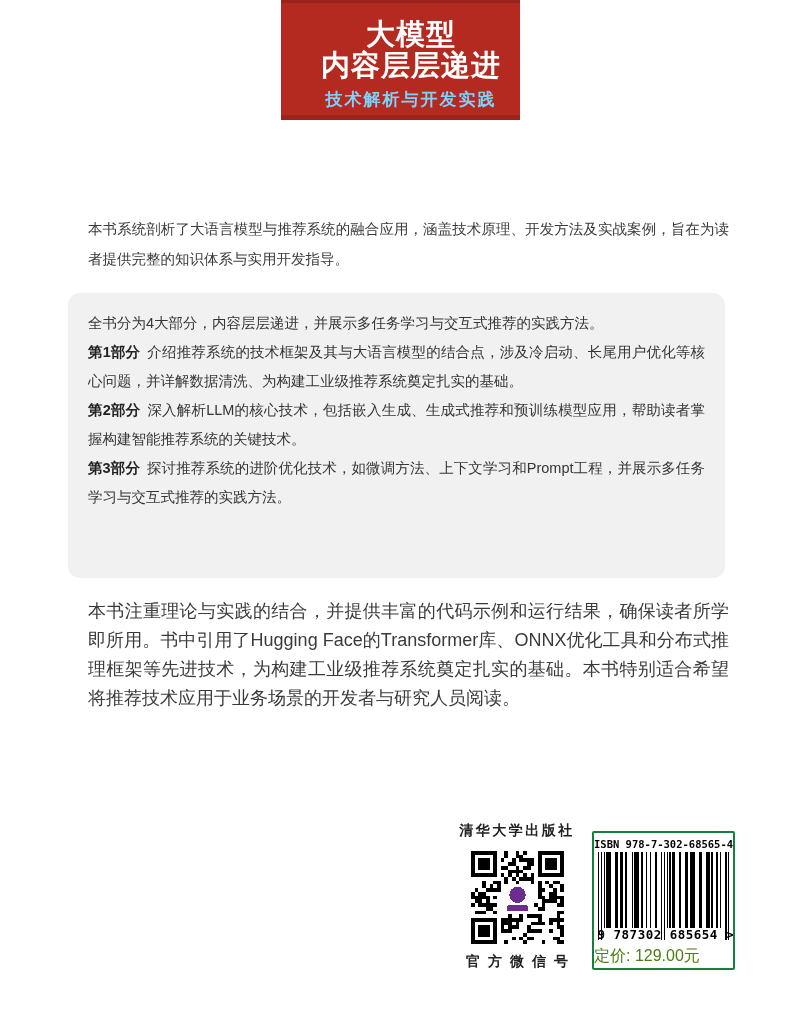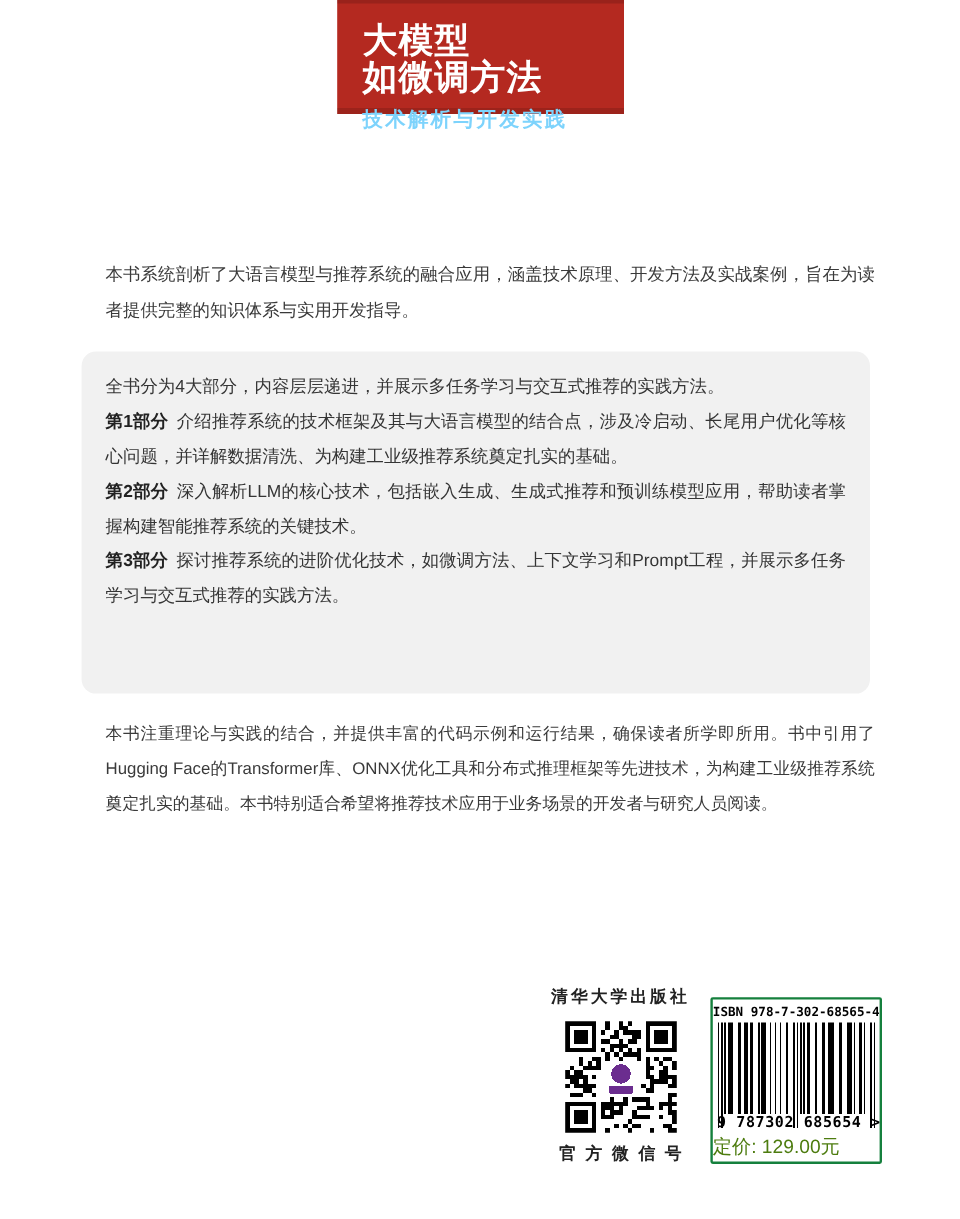--- a/index.html
+++ b/index.html
@@ -2,45 +2,46 @@
 <html><head>
 <meta charset="utf-8">
 <style>
   html,body{margin:0;padding:0;background:#ffffff;}
   .page{
     position:relative;width:800px;height:1016px;background:#ffffff;overflow:hidden;
     font-family:"Liberation Sans",sans-serif;color:#3a3a3a;
   }
   
   .title-block{
-    position:absolute;left:281px;top:0;width:239px;height:95px;
+    position:absolute;left:281px;top:0;width:239px;height:120px;
     background:#b42920;color:#ffffff;box-sizing:border-box;
     padding:19px 0 0 21px;
     box-shadow:inset 0 3px 0 rgba(0,0,0,.15), inset 0 -5px 0 rgba(0,0,0,.13);
+    text-align:center;
   }
   .title-line{font-size:29px;font-weight:bold;line-height:31px;letter-spacing:1px;}
   .subtitle{
     margin-top:7px;font-size:17px;letter-spacing:2px;color:#7dd3fc;
     font-family:"DejaVu Serif","Liberation Serif",serif;font-weight:600;
   }
   
   .intro{
     position:absolute;left:88px;top:214px;width:641px;margin:0;
     font-size:14.5px;line-height:30px;text-align:justify;color:#3a3a3a;
   }
   .parts-box{
     position:absolute;left:68px;top:293px;width:657px;height:285px;
     background:#f1f1f1;border-radius:12px;box-sizing:border-box;
     padding:16px 20px 0 20px;
   }
   .parts-box p{margin:0;font-size:14.5px;line-height:29px;text-align:justify;color:#353535;}
   .parts-box p.part b{font-weight:bold;color:#222;margin-right:7px;}
   .closing{
     position:absolute;left:88px;top:597px;width:641px;margin:0;
-    font-size:14px;line-height:29px;text-align:justify;color:#3a3a3a;
+    font-size:18px;line-height:29px;text-align:justify;color:#3a3a3a;
   }
   
   .publisher{position:absolute;left:428px;top:822px;width:178px;text-align:center;}
   .publisher-name{font-size:14px;font-weight:600;letter-spacing:2.5px;color:#222;white-space:nowrap;}
   .qr{width:93px;height:93px;margin:11px auto 9px auto;}
   .qr svg{display:block;}
   .wechat{font-size:14px;font-weight:600;letter-spacing:8px;color:#222;padding-left:8px;white-space:nowrap;}
   
   .barcode-box{
     position:absolute;left:592px;top:831px;width:143px;height:139px;
@@ -60,21 +61,21 @@
   }
   .price{margin-top:4px;font-size:16px;color:#4d7c0f;}
 </style>
 </head>
 <body>
 
 <div class="page">
 
   <header class="title-block">
     <div class="title-line">大模型</div>
-    <div class="title-line">如微调方法</div>
+    <div class="title-line">内容层层递进</div>
     <div class="subtitle">技术解析与开发实践</div>
   </header>
 
   <p class="intro">本书系统剖析了大语言模型与推荐系统的融合应用，涵盖技术原理、开发方法及实战案例，旨在为读者提供完整的知识体系与实用开发指导。</p>
 
   <section class="parts-box">
     <p class="lead">全书分为4大部分，内容层层递进，并展示多任务学习与交互式推荐的实践方法。</p>
     <p class="part"><b>第1部分</b><span>介绍推荐系统的技术框架及其与大语言模型的结合点，涉及冷启动、长尾用户优化等核心问题，并详解数据清洗、为构建工业级推荐系统奠定扎实的基础。</span></p>
     <p class="part"><b>第2部分</b><span>深入解析LLM的核心技术，包括嵌入生成、生成式推荐和预训练模型应用，帮助读者掌握构建智能推荐系统的关键技术。</span></p>
     <p class="part"><b>第3部分</b><span>探讨推荐系统的进阶优化技术，如微调方法、上下文学习和Prompt工程，并展示多任务学习与交互式推荐的实践方法。</span></p>

